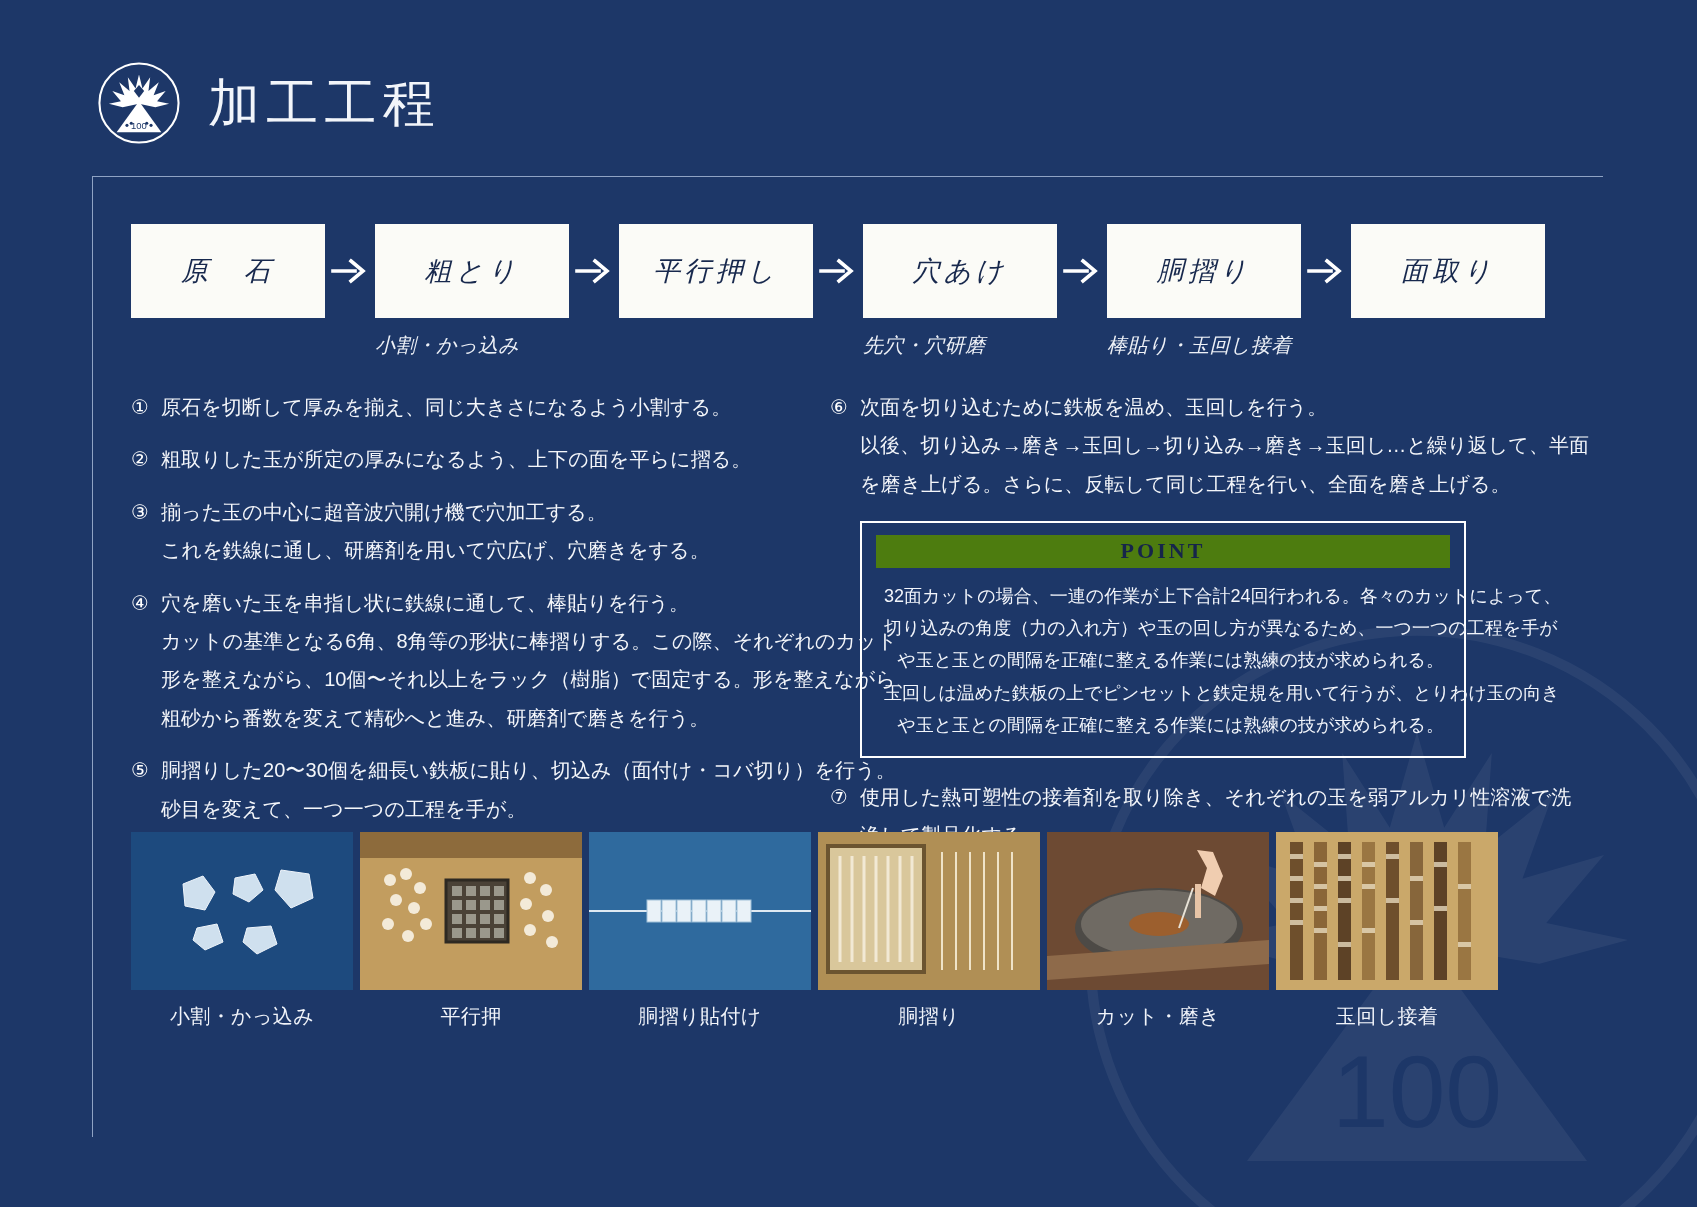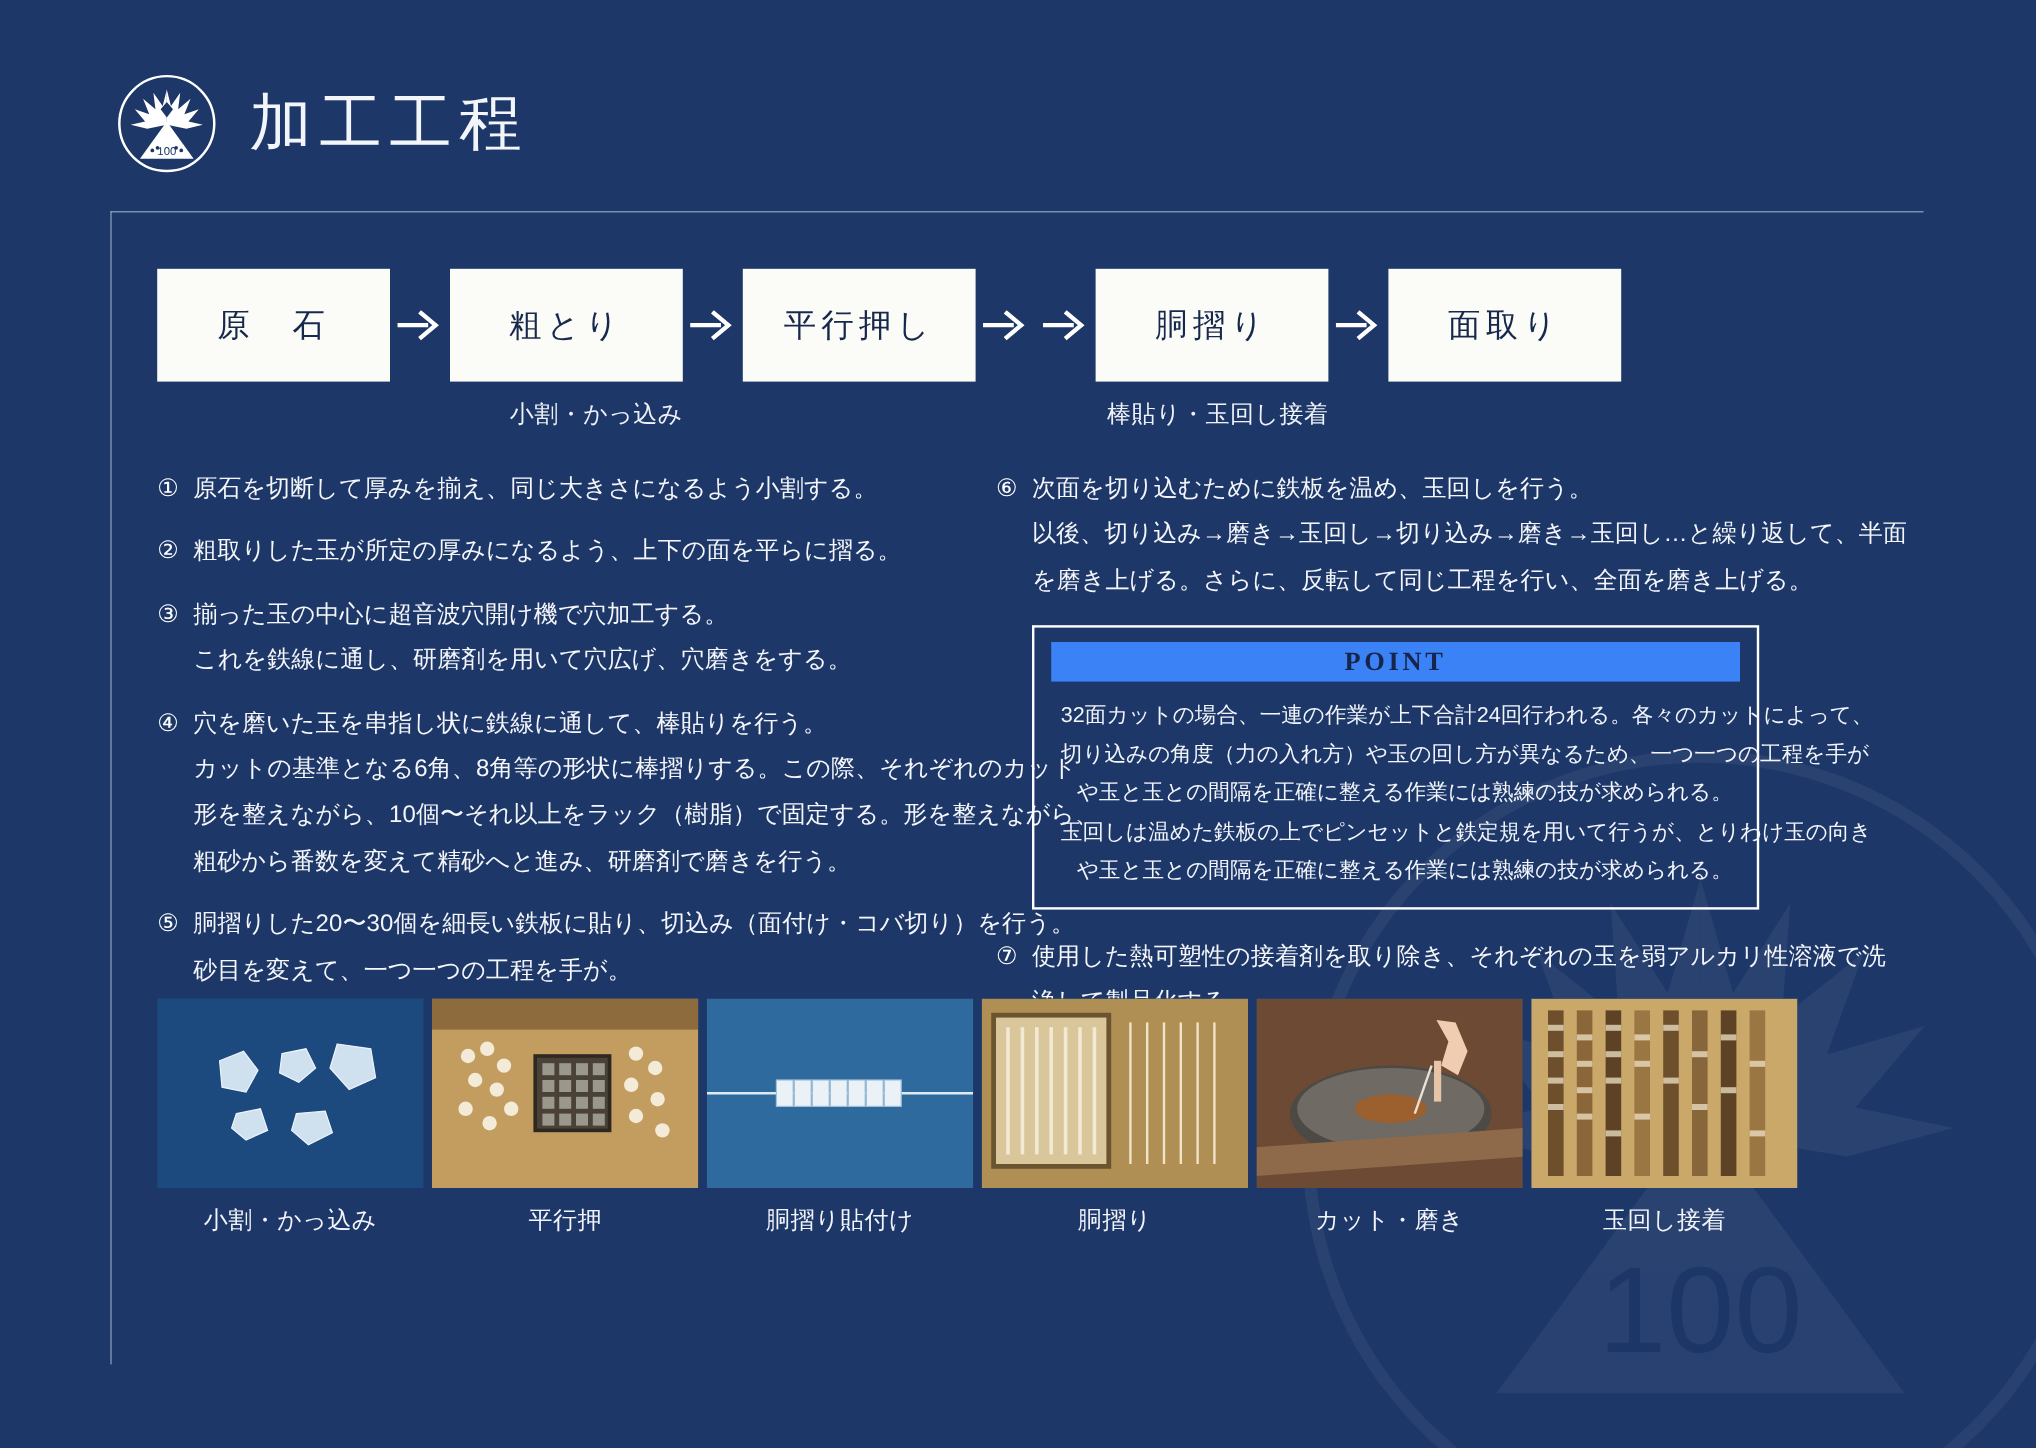--- a/index.html
+++ b/index.html
@@ -39,21 +39,21 @@
     border-top:1.5px solid #8fa3c4;
     border-left:1.5px solid #8fa3c4;
     z-index:2;
   }
 
   
   .flow{
     position:absolute;left:131px;top:224px;
     display:flex;align-items:flex-start;z-index:3;
   }
-  .flow-cell{display:flex;flex-direction:column;align-items:flex-end;}
+  .flow-cell{display:flex;flex-direction:column;align-items:flex-start;font-style:italic;}
   .flow-box{
     width:194px;height:94px;background:#fbfbf7;
     display:flex;align-items:center;justify-content:center;
     color:#17284d;font-size:27px;letter-spacing:.16em;
     font-weight:400;white-space:pre;
   }
   .flow-sub{
     margin-top:14px;font-size:20px;color:#eef1f7;
     letter-spacing:.02em;white-space:nowrap;height:24px;
   }
@@ -84,21 +84,21 @@
   .step-line + .step-line{margin-top:8px;}
 
   
   .point-box{
     border:2px solid #ffffff;
     padding:12px 14px 16px 14px;
     margin:14px 0 24px 30px;
     width:574px;
   }
   .point-header{
-    background:#3b82f6;color:#132banything;
+    background:#4d7c0f;color:#132banything;
     color:#16254a;
     text-align:center;
     font-family:"Liberation Serif","DejaVu Serif",serif;
     font-size:22px;letter-spacing:.14em;font-weight:700;
     padding:3px 0 4px 0;
   }
   .point-body{padding:14px 6px 0 8px;}
   .point-line{
     font-size:18px;line-height:1.62;color:#f2f5fb;
     margin:0;white-space:nowrap;
@@ -186,20 +186,24 @@
   <div class="flow-cell">
     <div class="flow-box">平行押し</div>
     <div class="flow-sub"></div>
   </div>
   <div class="flow-arrow">
     <svg viewBox="0 0 38 30">
         <path d="M2 15 H24 M20 5 L32 15 L20 25" fill="none" stroke="#ffffff" stroke-width="3.6" stroke-linecap="square"></path>
       </svg>
   </div>
 
+  <div class="flow-cell">
+    <div class="flow-box">穴あけ</div>
+    <div class="flow-sub">先穴・穴研磨</div>
+  </div>
   <div class="flow-arrow">
     <svg viewBox="0 0 38 30">
         <path d="M2 15 H24 M20 5 L32 15 L20 25" fill="none" stroke="#ffffff" stroke-width="3.6" stroke-linecap="square"></path>
       </svg>
   </div>
 
   <div class="flow-cell">
     <div class="flow-box">胴摺り</div>
     <div class="flow-sub">棒貼り・玉回し接着</div>
   </div>

